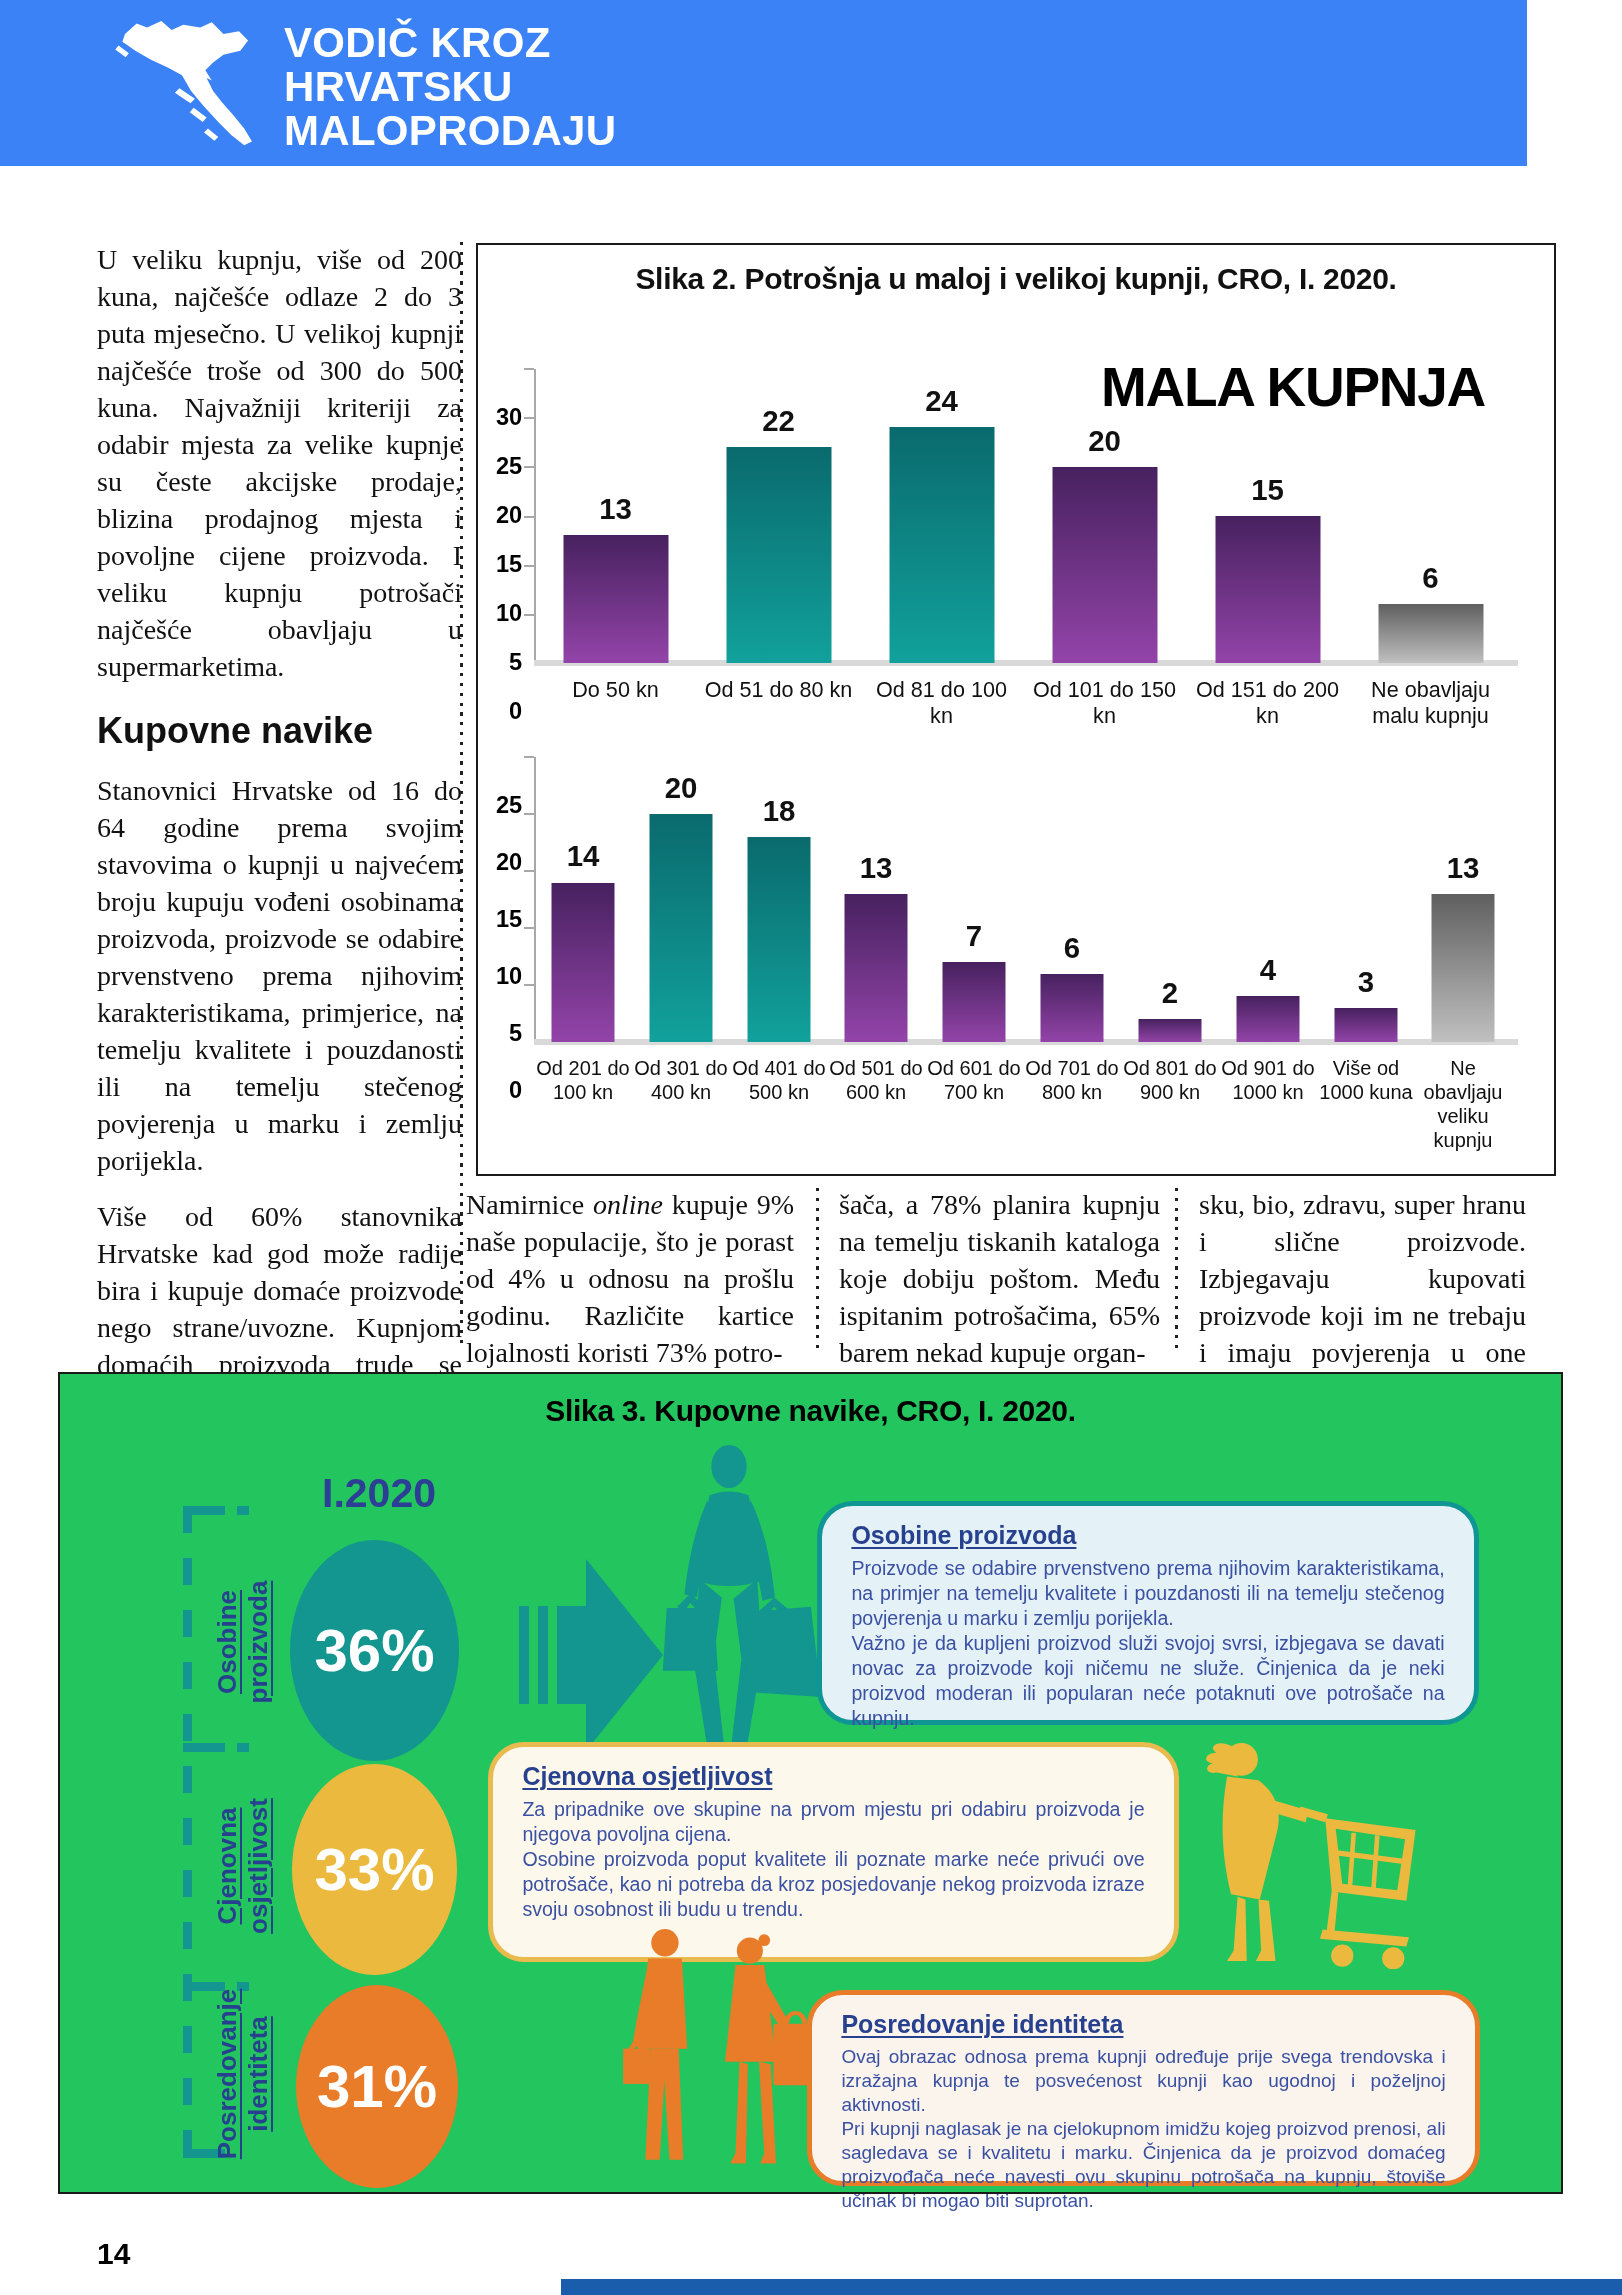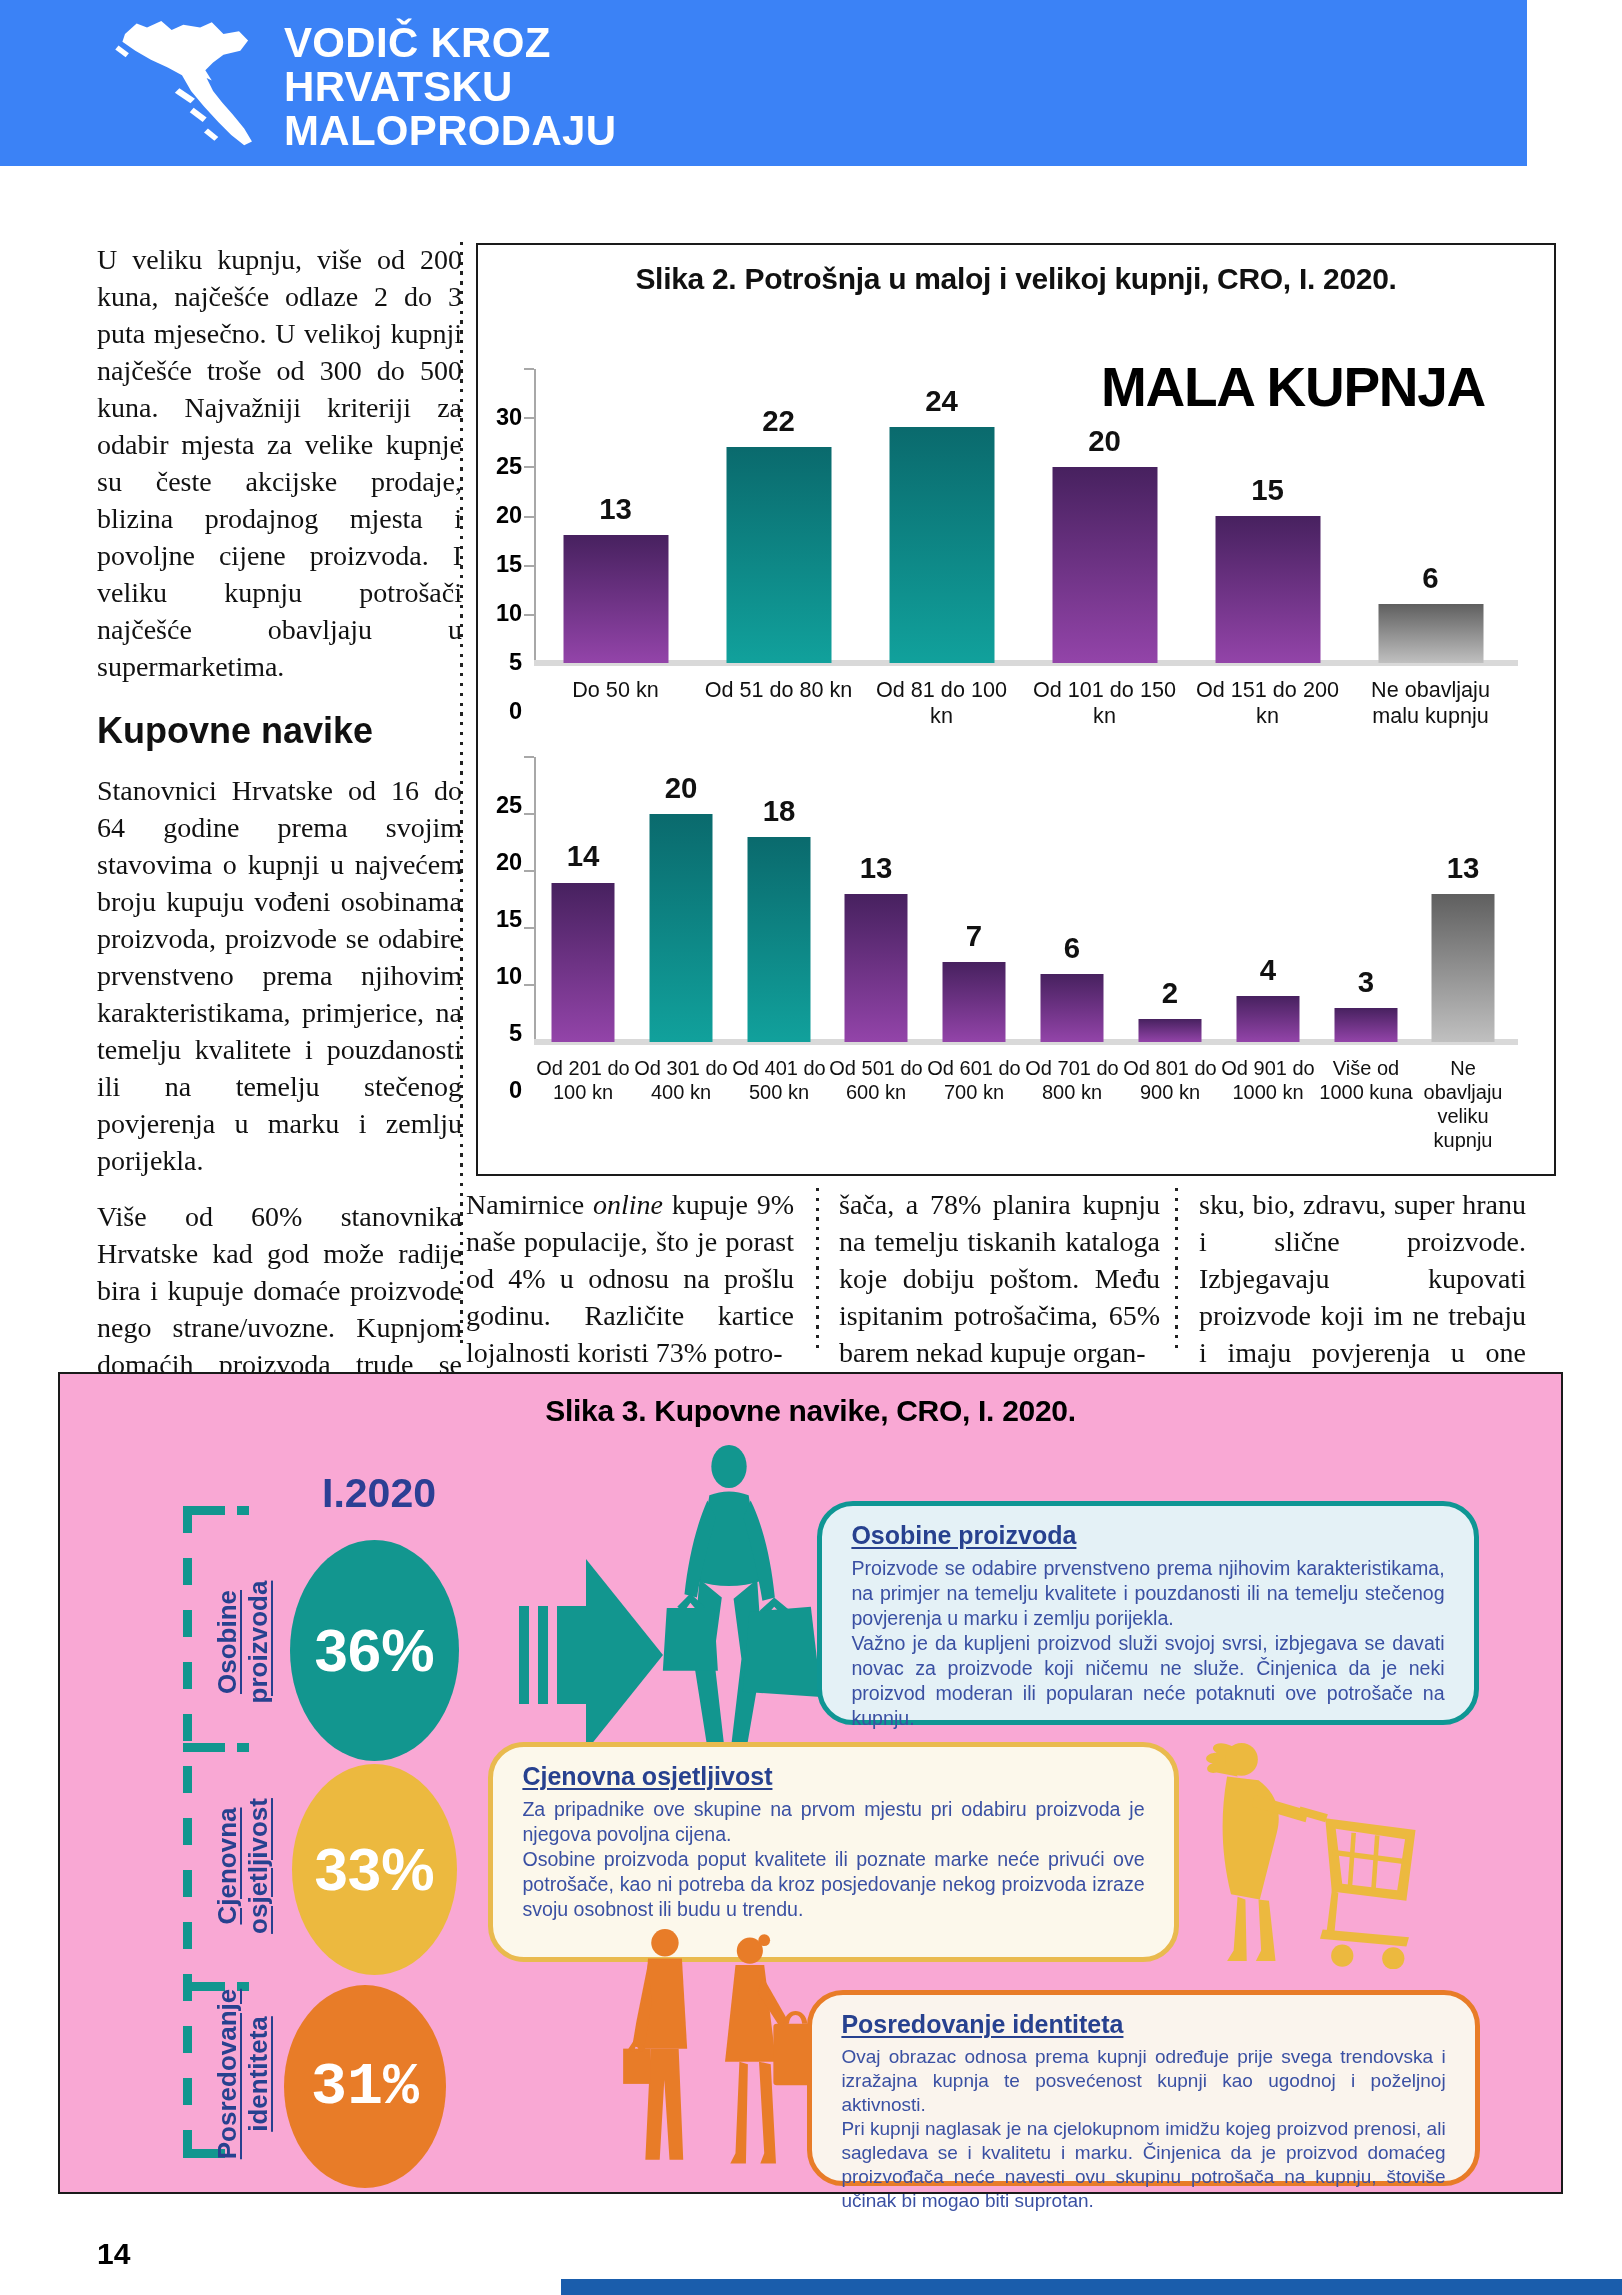--- a/index.html
+++ b/index.html
@@ -46,21 +46,21 @@
   #caption-mala{left:623px;top:110px;}
   #caption-velika{left:594px;top:521px;}
   
   .mid-col{position:absolute;top:1186px;font-family:"Liberation Serif",serif;font-size:28px;
            line-height:37px;text-align:justify;}
   #midc1{left:466px;width:328px;}
   #midc2{left:839px;width:321px;}
   #midc3{left:1199px;width:327px;}
   
   .info-box{position:absolute;left:58px;top:1372px;width:1501px;height:818px;
-            border:2.6px solid #1a1a1a;background:#f9a8d4;}
+            border:2.6px solid #1a1a1a;background:#22c55e;}
   .info-title{position:absolute;top:19.6px;left:0;width:100%;text-align:center;
               font-size:30px;font-weight:bold;letter-spacing:-0.3px;color:#000;}
   .year-label{position:absolute;left:224px;top:96px;width:190px;text-align:center;
               font-size:41px;font-weight:bold;color:#2c3f94;}
   .dash-teal-v{position:absolute;left:123px;top:132px;width:8.5px;height:647px;
       background:repeating-linear-gradient(to bottom,#12968f 0 27.5px,transparent 27.5px 52px);}
   .cap-dash{position:absolute;left:123px;width:42px;height:8.5px;background:#12968f;}
   .cap-dot{position:absolute;left:177px;width:11.8px;height:8.5px;background:#12968f;}
   .side-label{position:absolute;left:183px;transform:translate(-50%,-50%) rotate(-90deg);
               transform-origin:center;color:#27418f;font-size:26px;line-height:31px;
@@ -316,21 +316,21 @@
         <path d="M192 300 L324 312 L320 326 L188 314 Z"></path>
         <circle cx="222" cy="340" r="17"></circle>
         <circle cx="300" cy="344" r="17"></circle>
       </g>
     </svg>
 
     <div class="side-label" style="top:700px">
       <span>Posredovanje</span><br>
       <span>identiteta</span>
     </div>
-    <div class="pct-circle pct-orange" style="left:224px;top:611px;width:162px;height:203px;font-family:Liberation Mono, monospace;">
+    <div class="pct-circle pct-orange" style="left:236px;top:611px;width:162px;height:203px;">
       <span>31%</span>
     </div>
     <svg class="fig-svg" style="left:554px;top:549px;width:209px;height:265px;" viewBox="0 0 320 405">
       <g fill="#e87c28">
         <circle cx="78" cy="30" r="21"></circle>
         <path d="M52 54 L104 54 L112 192 L44 192 Z"></path>
         <path d="M56 192 L48 362 L70 362 L77 240 L85 362 L106 362 L99 192 Z"></path>
         <path d="M52 62 L34 152 L28 188 L46 192 L58 122 Z"></path>
         <rect x="14" y="192" width="42" height="54"></rect>
         <path d="M22 192 L34 174 L48 192 L40 198 L34 186 L30 198 Z"></path>

